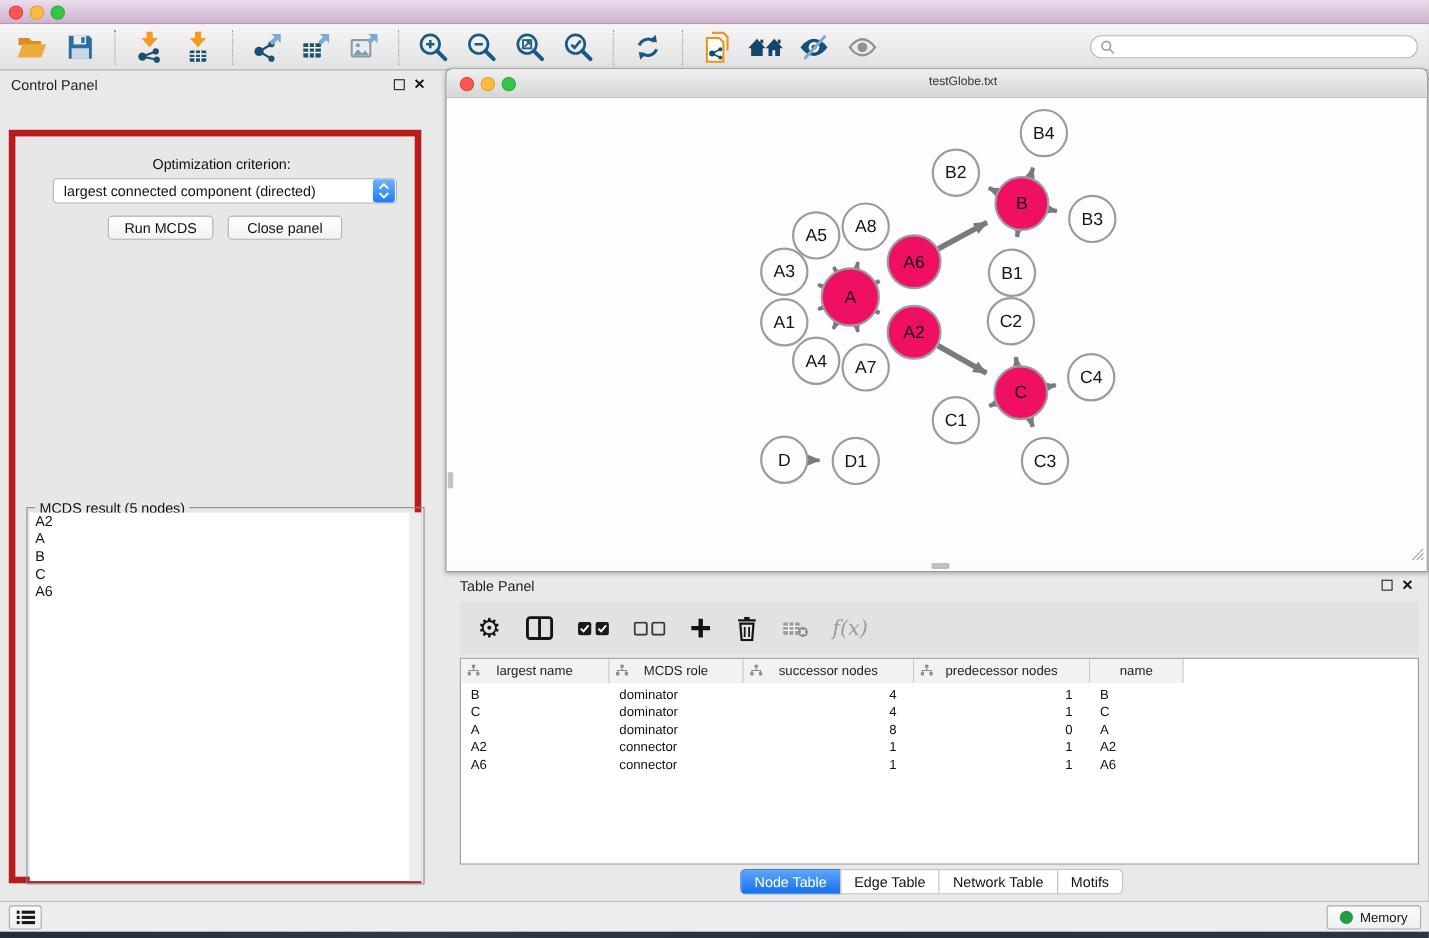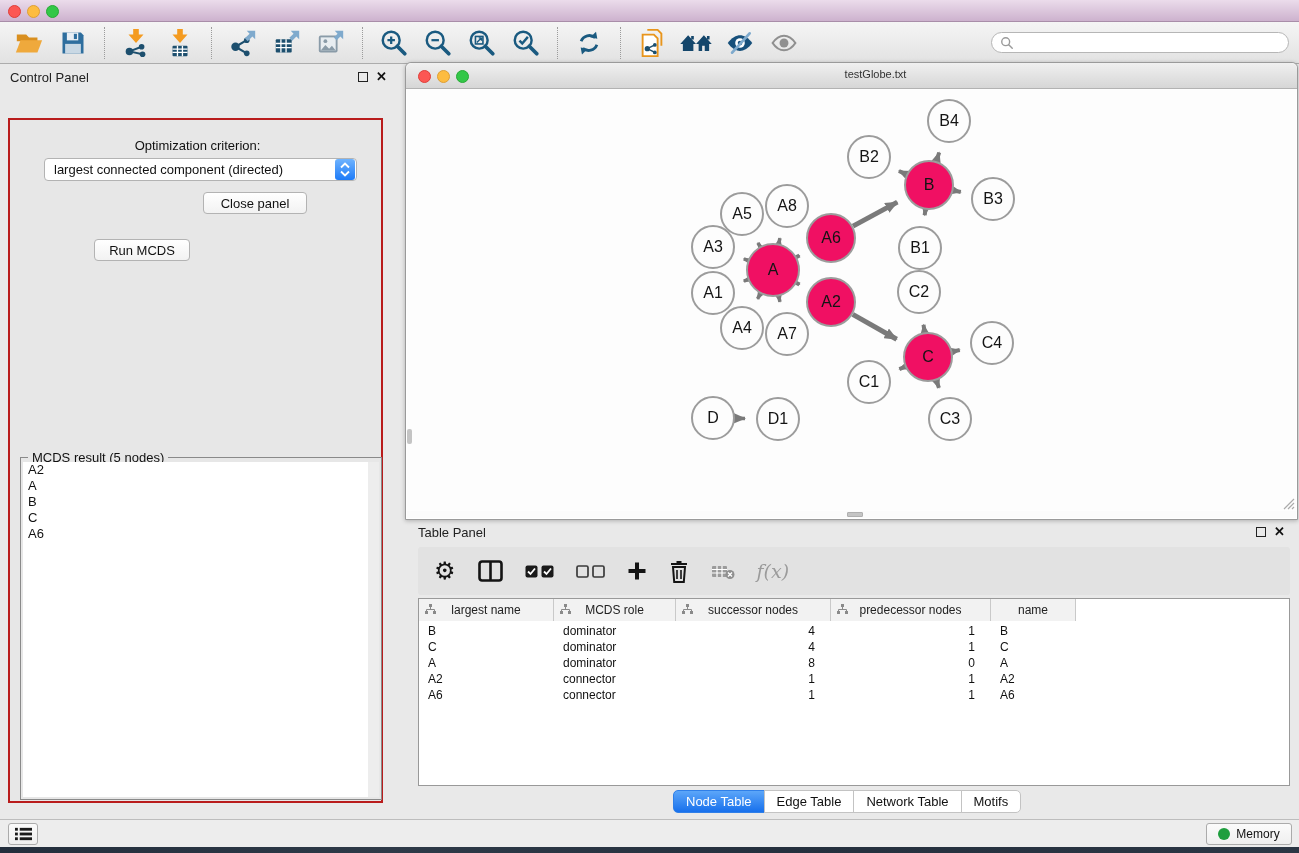--- a/index.html
+++ b/index.html
@@ -33,21 +33,21 @@
   .panel-ctl { position:absolute; display:flex; gap:8px; align-items:center; }
   .float-ico { width:10px; height:10px; border:1.6px solid #222; }
   .close-ico { font-size:13px; font-weight:bold; color:#111; line-height:10px; }
   .cp-tabs { position:absolute; left:78px; top:96px; display:flex; height:22px; }
   .seg { border:1px solid #C3C3C3; background:#fff; color:#111; font-size:13px;
     display:flex; align-items:center; justify-content:center; margin-left:-1px; padding:0 12px; }
   .seg:first-child { border-radius:5px 0 0 5px; margin-left:0; }
   .seg:last-child { border-radius:0 5px 5px 0; }
   .seg.active { background:linear-gradient(#5CA6F9,#1770EC); border-color:#2F7FE8; color:#fff; }
   .cp-pane { position:absolute; left:8px; top:118px; width:375px; height:685px;
-    background:#E7E7E7; border:2px solid #b91c1c; }
+    background:#E7E7E7; border:6px solid #b91c1c; }
   .opt-label { position:absolute; left:0; width:375px; top:18px; text-align:center;
     font-size:13px; color:#111; }
   .combo { position:absolute; left:34px; top:38px; width:313px; height:23px; background:#fff;
     border:1px solid #B3B3B3; border-radius:4px; display:flex; align-items:center; }
   .combo .val { flex:1; font-size:13px; color:#111; padding-left:9px; white-space:nowrap; }
   .combo .step { width:20px; height:21px; border-radius:3px; margin-right:1px;
     background:linear-gradient(#6FB3FE,#1D7BF8); display:flex; align-items:center; justify-content:center; }
   .btn { position:absolute; height:22px; background:linear-gradient(#FFF,#F2F2F2);
     border:1px solid #B3B3B3; border-radius:4px; font-size:13px; color:#111;
     display:flex; align-items:center; justify-content:center; }
@@ -266,21 +266,21 @@
     <div class="opt-label">Optimization criterion:</div>
     <div class="combo">
       <span class="val">largest connected component (directed)</span>
       <span class="step">
         <svg width="10" height="15" viewBox="0 0 10 15">
             <path d="M1 5.5 5 1.5l4 4" stroke="#fff" stroke-width="1.8" fill="none"></path>
             <path d="M1 9.5l4 4 4-4" stroke="#fff" stroke-width="1.8" fill="none"></path>
           </svg>
       </span>
     </div>
-    <div class="btn" style="left:84px; top:72px; width:96px;margin-top:47px;">Run MCDS</div>
+    <div class="btn" style="left:84px; top:72px; width:96px;">Run MCDS</div>
     <div class="btn" style="left:193px; top:72px; width:104px;">Close panel</div>
     <div class="fieldset">
       <span class="legend">MCDS result (5 nodes)</span>
       <div class="listbox">
         <div>
             <div class="item">A2</div>
             <div class="item">A</div>
             <div class="item">B</div>
             <div class="item">C</div>
             <div class="item">A6</div>

